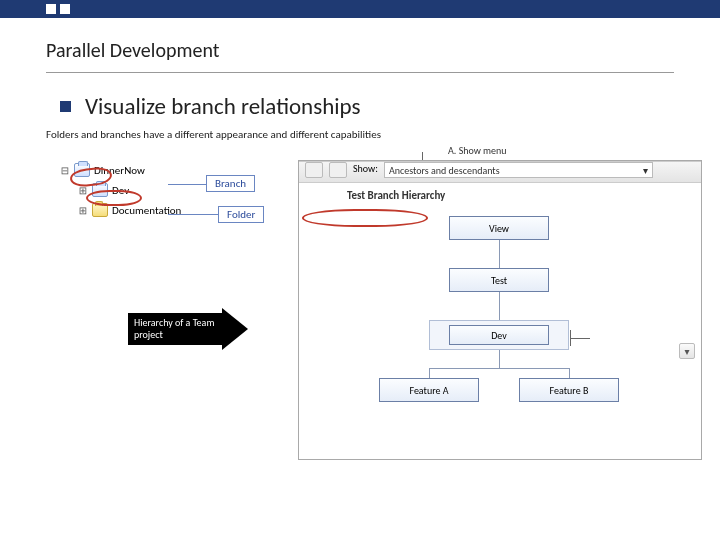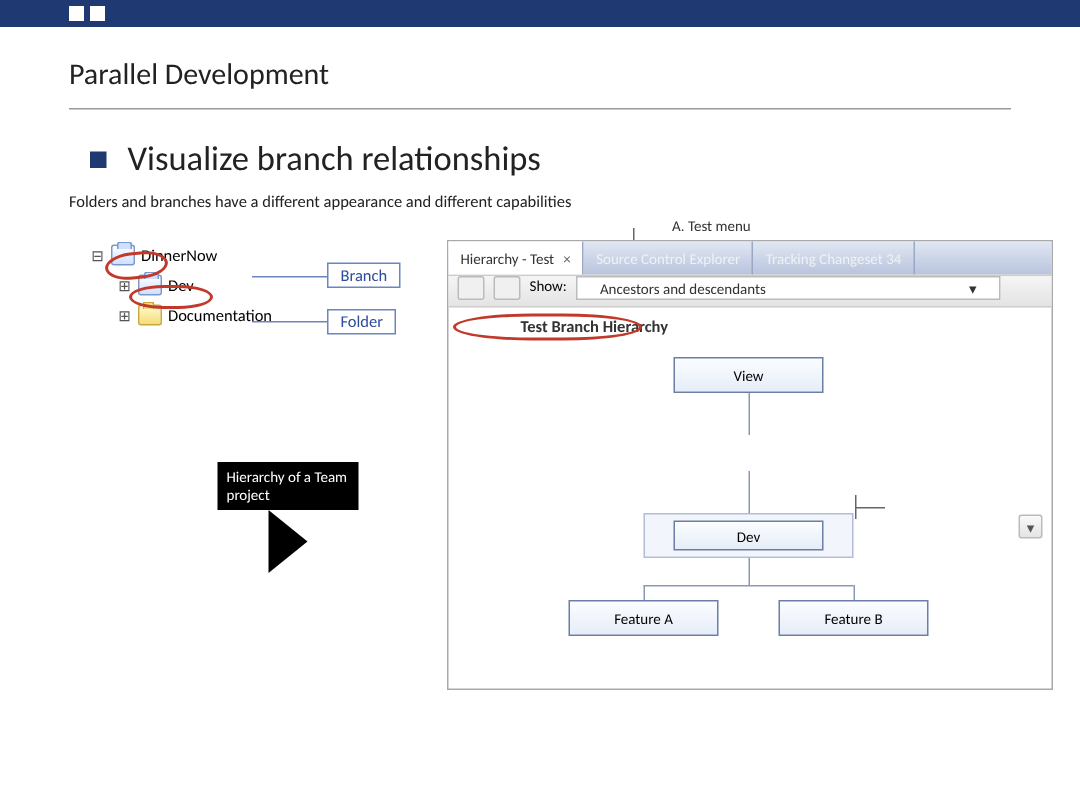--- a/index.html
+++ b/index.html
@@ -24,36 +24,36 @@
   .ico.branch::after { content:""; position:absolute; top:-3px; left:3px; width:8px; height:4px; background:#cfe0ff; border:1px solid #7a9acc; border-bottom:none; border-radius:2px 2px 0 0; }
   .ico.folder { background: linear-gradient(#fff8d0,#f5dd7a); border: 1px solid #c9a93a; position: relative; }
   .ico.folder::after { content:""; position:absolute; top:-3px; left:2px; width:6px; height:4px; background:#f5dd7a; border:1px solid #c9a93a; border-bottom:none; border-radius:2px 2px 0 0; }
   .glyph { width: 10px; text-align: center; color: #555; font-size: 10px; }
   .oval-red { border: 2px solid #c0392b; border-radius: 50%/60%; position: absolute; }
   .ov1 { top: 168px; left: 70px; width: 42px; height: 18px; transform: rotate(-6deg); }
   .ov2 { top: 190px; left: 86px; width: 56px; height: 16px; }
 
   
   .callout { position: absolute; font-size: 11px; color: #2b4b9b; border: 1px solid #6a86c2; background: #fff; padding: 1px 8px; }
-  .callout.left { top: 175px; left: 218px; }
+  .callout.left { top: 175px; left: 206px; }
   .callout.left2 { top: 206px; left: 218px; }
   .lead { position: absolute; height: 1px; background: #6a86c2; }
   .lead.l1 { top: 184px; left: 168px; width: 50px; }
   .lead.l2 { top: 214px; left: 168px; width: 50px; }
 
   
   .panel { position: absolute; top: 160px; left: 298px; width: 404px; height: 300px; border: 1px solid #a9a9a9; background: #fff; }
   .panel .tabbar { height: 22px; background: linear-gradient(#e1e7f3,#b8c4dd); display: flex; align-items: center; font-size: 10px; color: #333; }
   .tab { padding: 0 8px; height: 100%; display: flex; align-items: center; border-right: 1px solid #9aa8c4; }
   .tab.active { background: #fff; color: #333; font-weight: 500; }
   .tab .x { margin-left: 6px; color: #666; }
   .tab.light { color: #f1f1f1; }
   .panel .toolbar { height: 22px; background: linear-gradient(#f5f5f5,#e4e4e4); border-top:1px solid #ccc; border-bottom: 1px solid #ccc; display: flex; align-items: flex-start; font-size: 10px; gap: 6px; padding: 0 6px; }
   .tbbtn { width: 18px; height: 16px; background: #f0f0f0; border: 1px solid #bbb; border-radius: 2px; }
-  .combo { flex: 1; height: 16px; border: 1px solid #bbb; background: #fff; display: flex; align-items: center; justify-content: space-between; padding: 0 15px; font-size: 10px; color: #333; margin-right: 28px;}
+  .combo { flex: 1; height: 16px; border: 1px solid #bbb; background: #fff; display: flex; align-items: center; justify-content: space-between; padding: 0 4px; font-size: 10px; color: #333; margin-right: 42px;}
   .panel .head { padding: 6px 8px; font-size: 11px; font-weight: bold; color: #333; margin-left: 40px; }
   .diagram { position: relative; height: 210px; }
   .node { position: absolute; border: 1px solid #6b7fa6; background: linear-gradient(#fbfdff,#e6edf8); font-size: 10px; text-align: center; display: flex; align-items: center; justify-content: center; }
   .n-main { top: 8px; left: 150px; width: 100px; height: 24px; }
   .n-test { top: 60px; left: 150px; width: 100px; height: 24px; }
   .n-dev  { top: 112px; left: 130px; width: 140px; height: 30px; border: 1px solid #b1bed6; background: #f2f5fb; }
   .n-dev-inner { border: 1px solid #6b7fa6; background: linear-gradient(#fbfdff,#e6edf8); width: 100px; height: 20px; display:flex; align-items:center; justify-content:center; }
   .n-fa { top: 170px; left: 80px; width: 100px; height: 24px; }
   .n-fb { top: 170px; left: 220px; width: 100px; height: 24px; }
   .vline { position: absolute; width: 1px; background: #8a99b5; }
@@ -70,21 +70,21 @@
   .ann { position: absolute; font-size: 10px; color: #333; }
   .annA { top: 144px; left: 448px; }
   .annB { top: 158px; left: 448px; }
   .annC { top: 338px; left: 592px; width: 120px; }
   .annline { position: absolute; background: #666; }
   .al1 { top: 152px; left: 422px; width: 1px; height: 10px; }
   .al2 { top: 338px; left: 570px; width: 20px; height: 1px; }
   .al2b { top: 330px; left: 570px; width: 1px; height: 16px; }
 
   
-  .arrow-callout { position: absolute; top: 308px; left: 128px; width: 128px; height: 42px; display: flex; align-items: center; flex-direction: column; }
+  .arrow-callout { position: absolute; top: 308px; left: 128px; width: 128px; height: 42px; display: flex; align-items: center; }
   .arrow-body { background: #000; color: #fff; font-size: 10px; line-height: 12px; padding: 4px 6px; width: 94px; height: 32px; display:flex; align-items:center; }
   .arrow-head { width: 0; height: 0; border-top: 21px solid transparent; border-bottom: 21px solid transparent; border-left: 26px solid #000; }
 
   .raised { position: absolute; top:182px; right:6px; width:16px; height:16px; border:1px solid #bbb; background:linear-gradient(#fafafa,#e4e4e4); border-radius:2px; font-size:10px; color:#555; display:flex; align-items:center; justify-content:center;}
 </style>
 </head>
 <body>
 
 <div class="slide">
   <div class="topbar">
@@ -120,51 +120,40 @@
     </div>
   </div>
   <div class="oval-red ov1"></div>
   <div class="oval-red ov2"></div>
 
   <div class="lead l1"></div>
   <div class="callout left">Branch</div>
   <div class="lead l2"></div>
   <div class="callout left2">Folder</div>
 
-  <div class="ann annA">A. Test menu</div>
+  <div class="ann annA">A. Show menu</div>
   <div class="ann annB">B. Customize branch list</div>
   <div class="annline al1"></div>
 
   <div class="panel">
-    <div class="tabbar">
-      <div class="tab active">
-        <span>Hierarchy - Test</span>
-        <span class="x">×</span>
-      </div>
-      <div class="tab light">
-        <span>Source Control Explorer</span>
-      </div>
-      <div class="tab light">
-        <span>Tracking Changeset 34</span>
-      </div>
-    </div>
     <div class="toolbar">
       <div class="tbbtn"></div>
       <div class="tbbtn"></div>
       <span>Show:</span>
       <div class="combo">
         <span>Ancestors and descendants</span>
         <span>▾</span>
       </div>
     </div>
     <div class="raised">▾</div>
     <div class="head">Test Branch Hierarchy</div>
     <div class="diagram">
       <div class="node n-main">View</div>
       <div class="vline vl1"></div>
+      <div class="node n-test">Test</div>
       <div class="vline vl2"></div>
       <div class="node n-dev">
         <div class="n-dev-inner">Dev</div>
       </div>
       <div class="vline vl3"></div>
       <div class="hline"></div>
       <div class="vline vl4"></div>
       <div class="vline vl5"></div>
       <div class="node n-fb">Feature B</div>
       <div class="node n-fa">Feature A</div>

